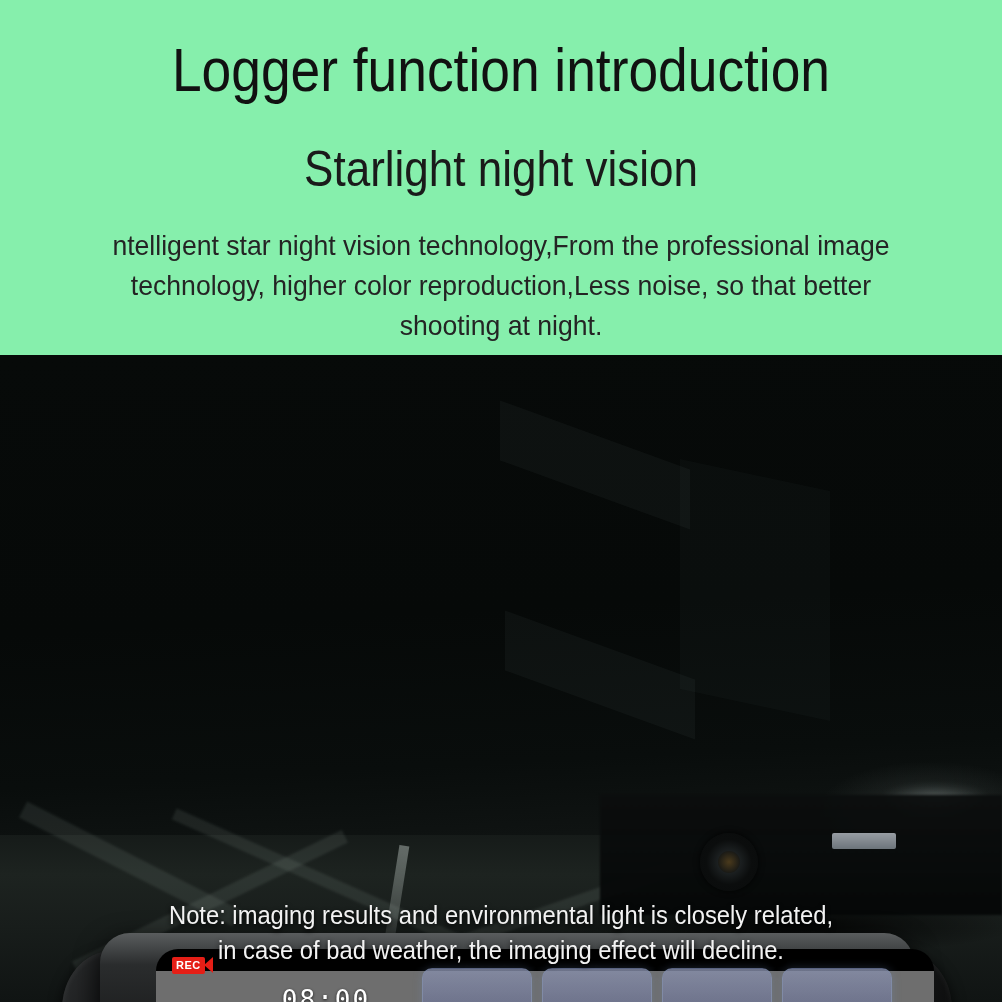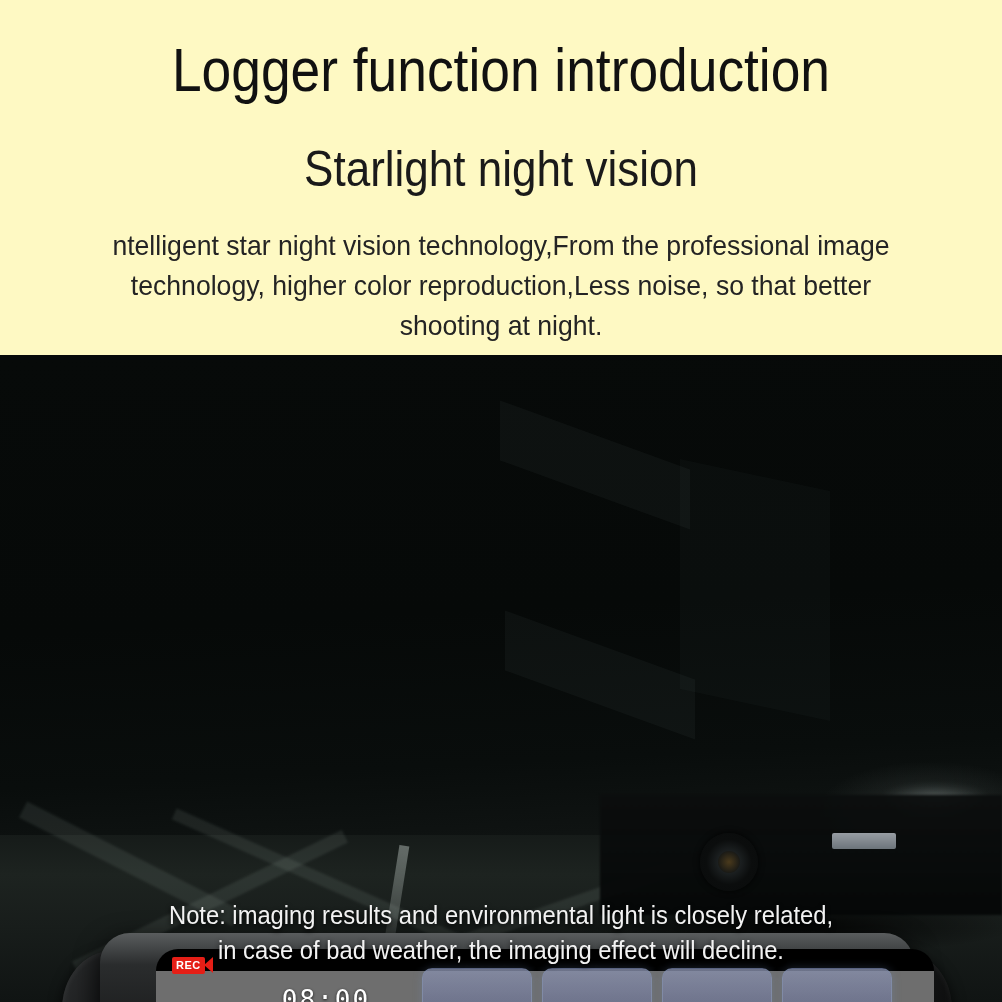--- a/index.html
+++ b/index.html
@@ -6,21 +6,21 @@
   body{
     width:1002px;height:1002px;overflow:hidden;
     font-family:"Liberation Sans",sans-serif;
     background:#000;
   }
   .page{position:relative;width:1002px;height:1002px;overflow:hidden;}
 
   
   .header{
     position:absolute;left:0;top:0;width:1002px;height:355px;
-    background:#fef9c3;
+    background:#86efac;
     box-sizing:border-box;
   }
   .title{
     position:absolute;left:0;top:38px;width:1002px;text-align:center;
     font-size:62px;line-height:64px;color:#111;
     font-family:"Liberation Sans",sans-serif;
     transform:scaleX(0.86);transform-origin:50% 50%;
     letter-spacing:0px;white-space:nowrap;
   }
   .subtitle{

